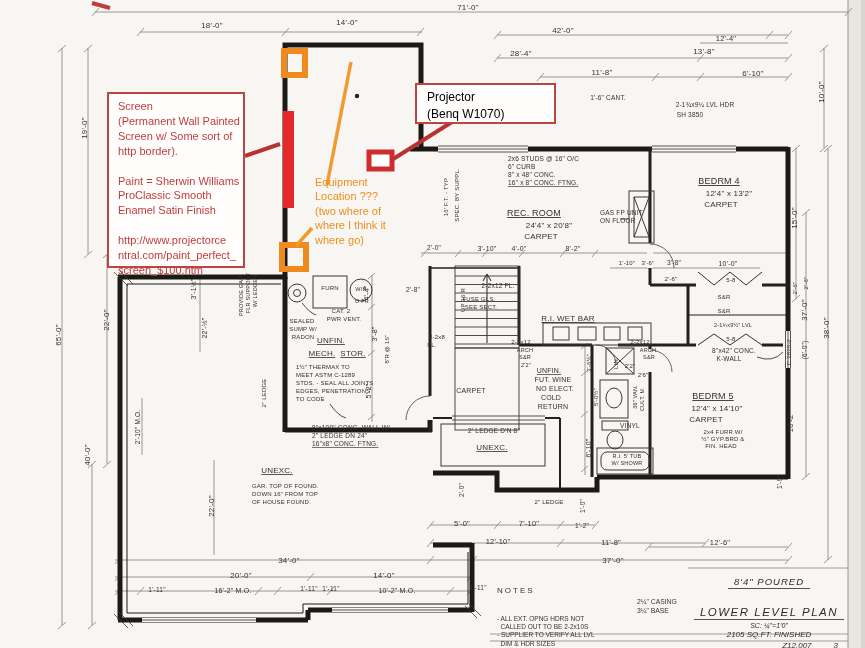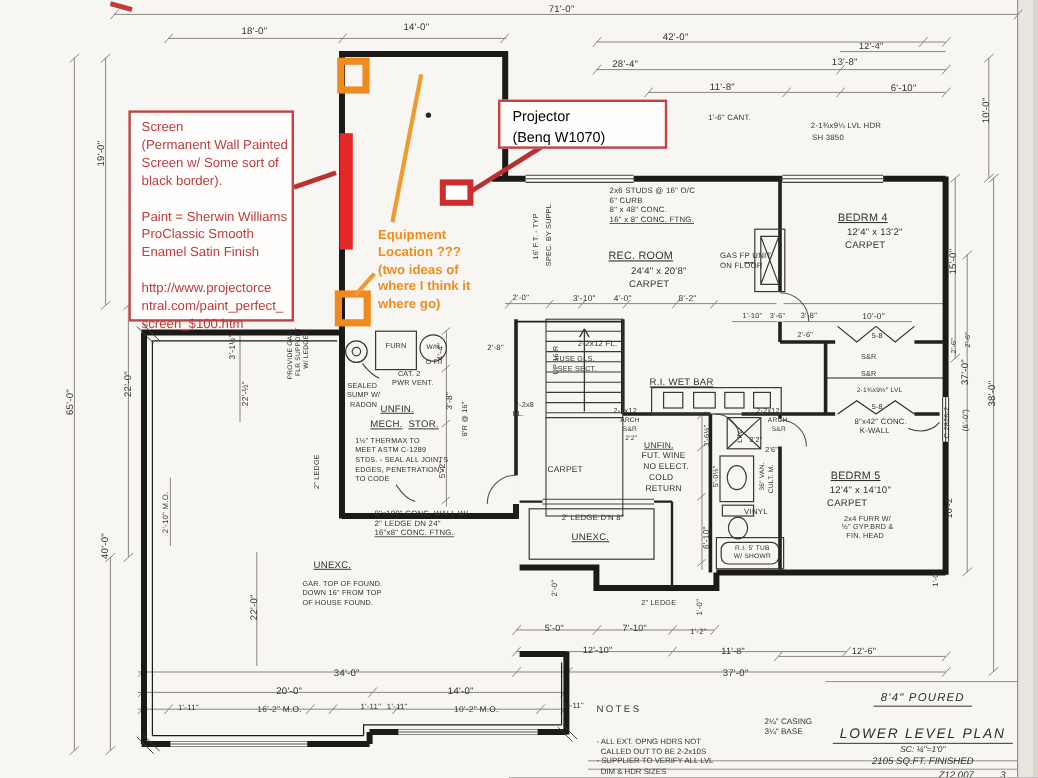--- a/index.html
+++ b/index.html
@@ -7,22 +7,22 @@
          font-family:"Liberation Sans",sans-serif;}
   #plan-svg{position:absolute;left:0;top:0;}
   #plan-labels text{fill:#33312c;font-family:"Liberation Sans",sans-serif;letter-spacing:.2px;}
   .overlay{position:absolute;box-sizing:border-box;}
   #screen-note{left:107px;top:92px;width:138px;height:176px;border:2px solid #bf4343;
                background:#fffefd;color:#c13c3c;font-size:11px;line-height:14.9px;
                padding:5px 2px 18px 9px;}
   #projector-note{left:415px;top:83px;width:141px;height:41px;border:2px solid #bf4343;
                background:#fffefd;color:#000000;font-size:12px;line-height:16.5px;
                padding:4px 0 0 10px;}
-  #equipment-note{left:315px;top:189px;width:115px;color:#ef8e1e;font-size:11px;
-               line-height:14.4px;background:transparent;font-weight:bold;}
+  #equipment-note{left:315px;top:175px;width:115px;color:#ef8e1e;font-size:11px;
+               line-height:14.4px;background:transparent;}
   #notes-block{left:497px;top:571px;width:160px;color:#37342f;font-size:6.5px;
                line-height:8.2px;white-space:pre;}
   #notes-block .nt{font-size:8px;letter-spacing:2px;margin-bottom:3px;}
   #casing-base{left:637px;top:597px;color:#37342f;font-size:6.8px;line-height:9px;}
   #title-block{left:690px;top:576px;width:158px;color:#2f2d28;text-align:center;font-style:italic;}
   #title-block .t1{font-size:9.5px;letter-spacing:1px;}
   #title-block .t1 span,#title-block .t2 span{display:inline-block;border-bottom:1px solid #55524c;padding:0 6px 1px;}
   #title-block .t2{font-size:11.5px;letter-spacing:1.5px;margin-top:17px;}
   #title-block .t3{font-size:7px;margin-top:2px;}
   #title-block .t4{font-size:8px;margin-top:1px;}
@@ -308,21 +308,21 @@
       <line x1="351" y1="62" x2="327" y2="185" stroke="#f09a30" stroke-width="3.5"></line>
       <line x1="312" y1="228" x2="296" y2="246" stroke="#f09a30" stroke-width="3.5"></line>
     </g>
   </svg>
 
   <div id="screen-note" class="overlay">
     <div id="screen-note-text">
         <div>Screen</div>
         <div>(Permanent Wall Painted</div>
         <div>Screen w/ Some sort of</div>
-        <div>black border).</div>
+        <div>http border).</div>
         <div>&nbsp;</div>
         <div>Paint = Sherwin Williams</div>
         <div>ProClassic Smooth</div>
         <div>Enamel Satin Finish</div>
         <div>&nbsp;</div>
         <div>http://www.projectorce</div>
         <div>ntral.com/paint_perfect_</div>
         <div>screen_$100.htm</div>
       </div>
   </div>
@@ -331,21 +331,21 @@
     <div id="projector-note-text">
         <div>Projector</div>
         <div>(Benq W1070)</div>
       </div>
   </div>
 
   <div id="equipment-note" class="overlay">
     <div id="equipment-note-text">
         <div>Equipment</div>
         <div>Location ???</div>
-        <div>(two ideas of</div>
+        <div>(two where of</div>
         <div>where I think it</div>
         <div>where go)</div>
       </div>
   </div>
 
   <div id="notes-block" class="overlay">
     <div class="nt">NOTES</div>
     <div id="notes-text"><div>- ALL EXT. OPNG HDRS NOT</div><div>  CALLED OUT TO BE 2-2x10S</div><div>- SUPPLIER TO VERIFY ALL LVL</div><div>  DIM &amp; HDR SIZES</div><div>- HAYFIELD WDWS - PINE</div></div>
   </div>
 

